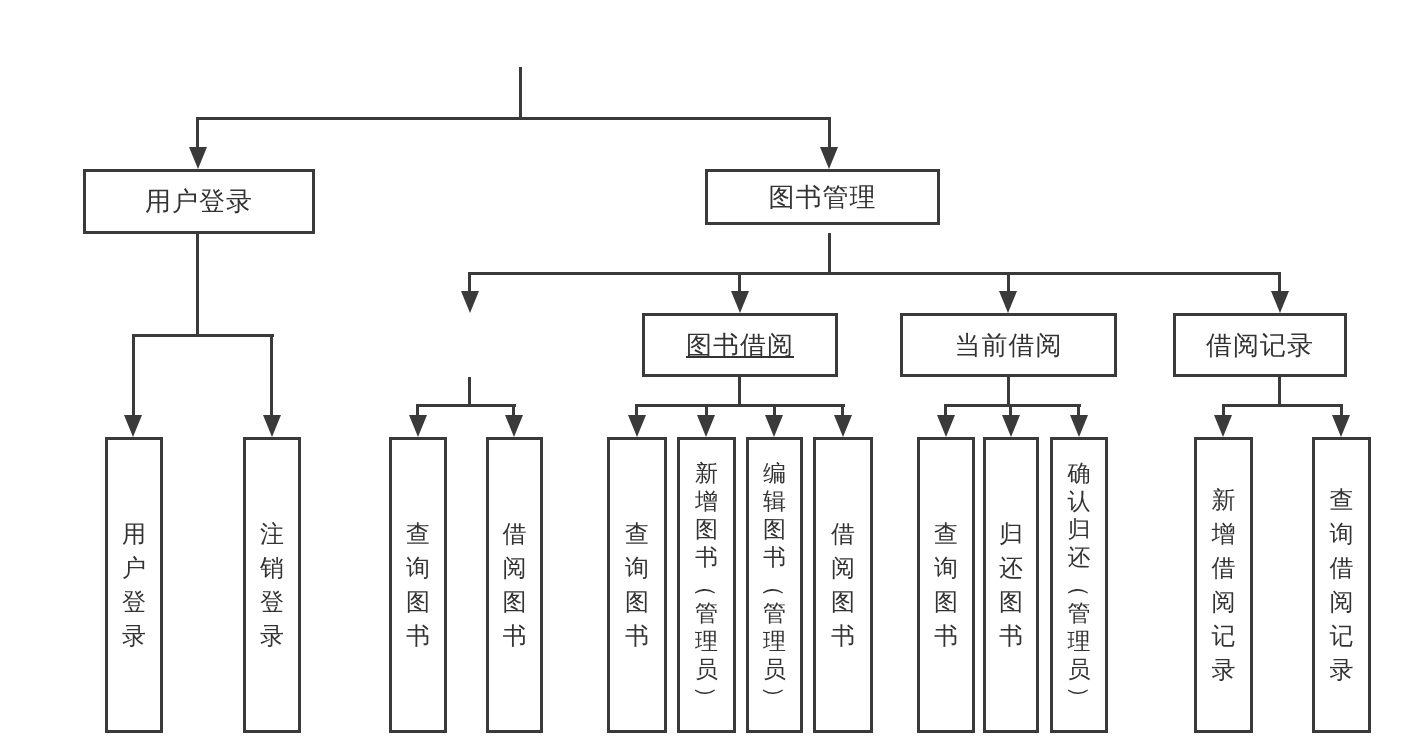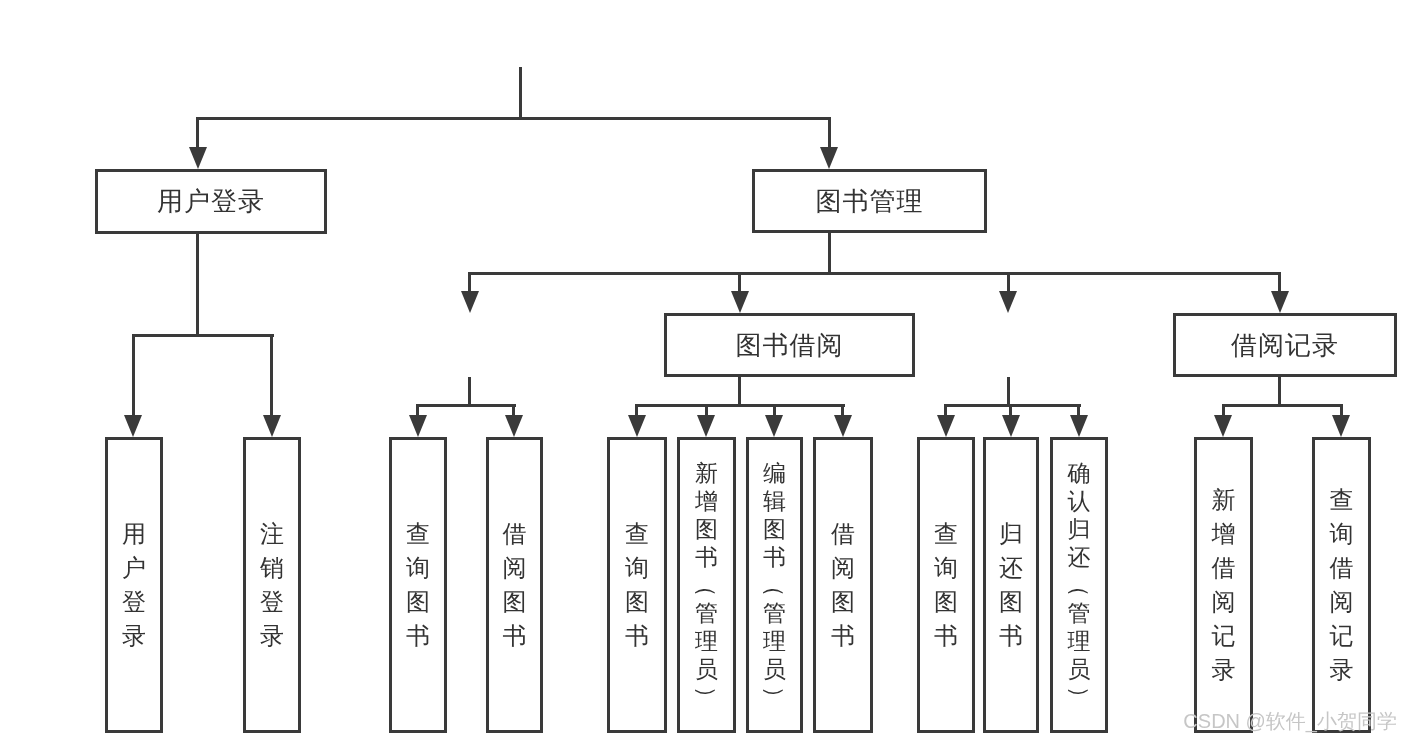--- a/index.html
+++ b/index.html
@@ -100,25 +100,26 @@
   <div class="arrow" style="left:1070px;top:415px;"></div>
 
   <div class="vline" style="left:1278px;top:377px;height:30px;"></div>
   <div class="hline" style="left:1222px;top:404px;width:121px;"></div>
   <div class="vline" style="left:1222px;top:404px;height:13px;"></div>
   <div class="arrow" style="left:1214px;top:415px;"></div>
   <div class="vline" style="left:1340px;top:404px;height:13px;"></div>
   <div class="arrow" style="left:1332px;top:415px;"></div>
 
 
-  <div class="hbox" style="left:95px;top:169px;width:232px;height:65px;">用户登录</div>
-  <div class="hbox" style="left:752px;top:169px;width:235px;height:64px;">图书管理</div>
-
-  <div class="hbox" style="left:664px;top:313px;width:251px;height:64px;">图书借阅</div>
-  <div class="hbox" style="left:1173px;top:313px;width:224px;height:64px;">借阅记录</div>
+  <div class="hbox" style="left:83px;top:169px;width:232px;height:65px;">用户登录</div>
+  <div class="hbox" style="left:705px;top:169px;width:235px;height:56px;">图书管理</div>
+
+  <div class="hbox" style="left:642px;top:313px;width:196px;height:64px;text-decoration:underline;">图书借阅</div>
+  <div class="hbox" style="left:900px;top:313px;width:217px;height:64px;">当前借阅</div>
+  <div class="hbox" style="left:1173px;top:313px;width:174px;height:64px;">借阅记录</div>
 
   <div class="vbox" style="left:105px;top:437px;width:58px;height:296px;">
       <span>用</span>
       <span>户</span>
       <span>登</span>
       <span>录</span>
     </div>
   <div class="vbox" style="left:243px;top:437px;width:58px;height:296px;">
       <span>注</span>
       <span>销</span>
@@ -208,14 +209,13 @@
     </div>
   <div class="vbox" style="left:1312px;top:437px;width:59px;height:296px;">
       <span>查</span>
       <span>询</span>
       <span>借</span>
       <span>阅</span>
       <span>记</span>
       <span>录</span>
     </div>
 
-  <div class="watermark">CSDN @软件_小贺同学</div>
 </div>
 
 </body></html>

